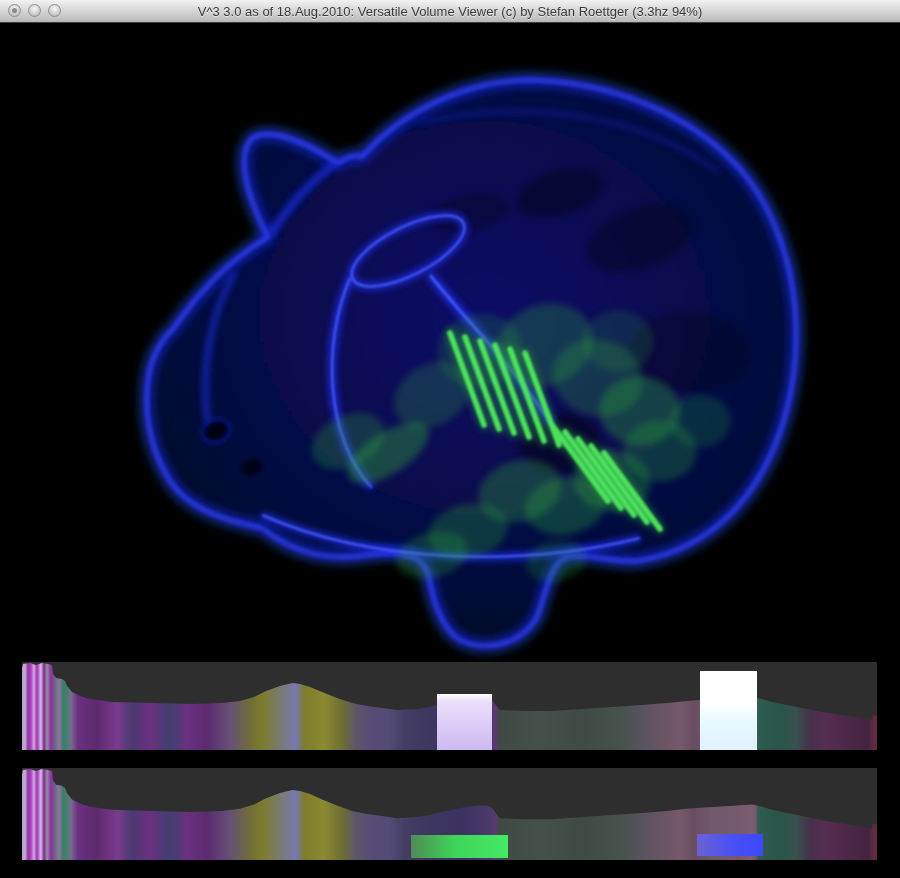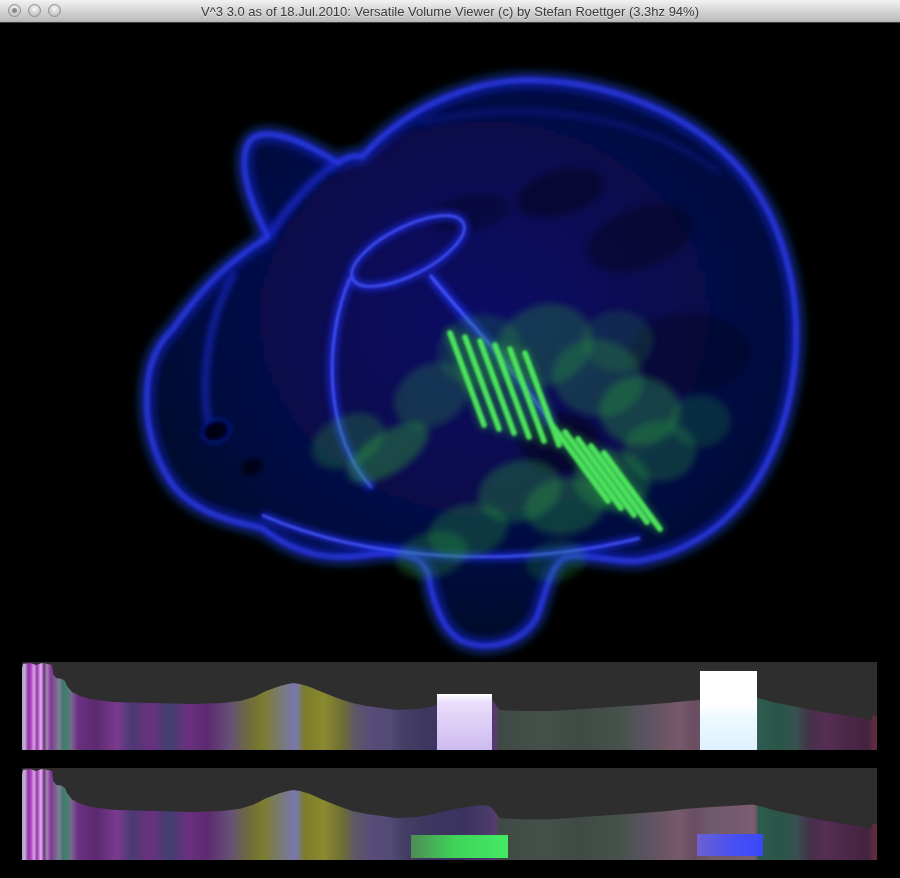--- a/index.html
+++ b/index.html
@@ -34,21 +34,21 @@
 <body>
 
 <div class="window">
 
   <div class="titlebar">
     <div class="tl-group">
       <div class="tl dot"></div>
       <div class="tl"></div>
       <div class="tl"></div>
     </div>
-    <div class="title-text">V^3 3.0 as of 18.Jul.2010: Versatile Volume Viewer (c) by Stefan Roettger (3.3hz 94%)</div>
+    <div class="title-text">V^3 3.0 as of 18.Aug.2010: Versatile Volume Viewer (c) by Stefan Roettger (3.3hz 94%)</div>
   </div>
 
   <div class="viewport">
     <svg class="gl" width="900" height="855" viewBox="0 0 900 855">
         <defs>
           <linearGradient id="tfmain" x1="0" y1="0" x2="1" y2="0">
             <stop offset="0.0000" stop-color="#b0a0c0"></stop>
             <stop offset="0.0035" stop-color="#caaade"></stop>
             <stop offset="0.0070" stop-color="#8a3a9a"></stop>
             <stop offset="0.0105" stop-color="#b040c0"></stop>

